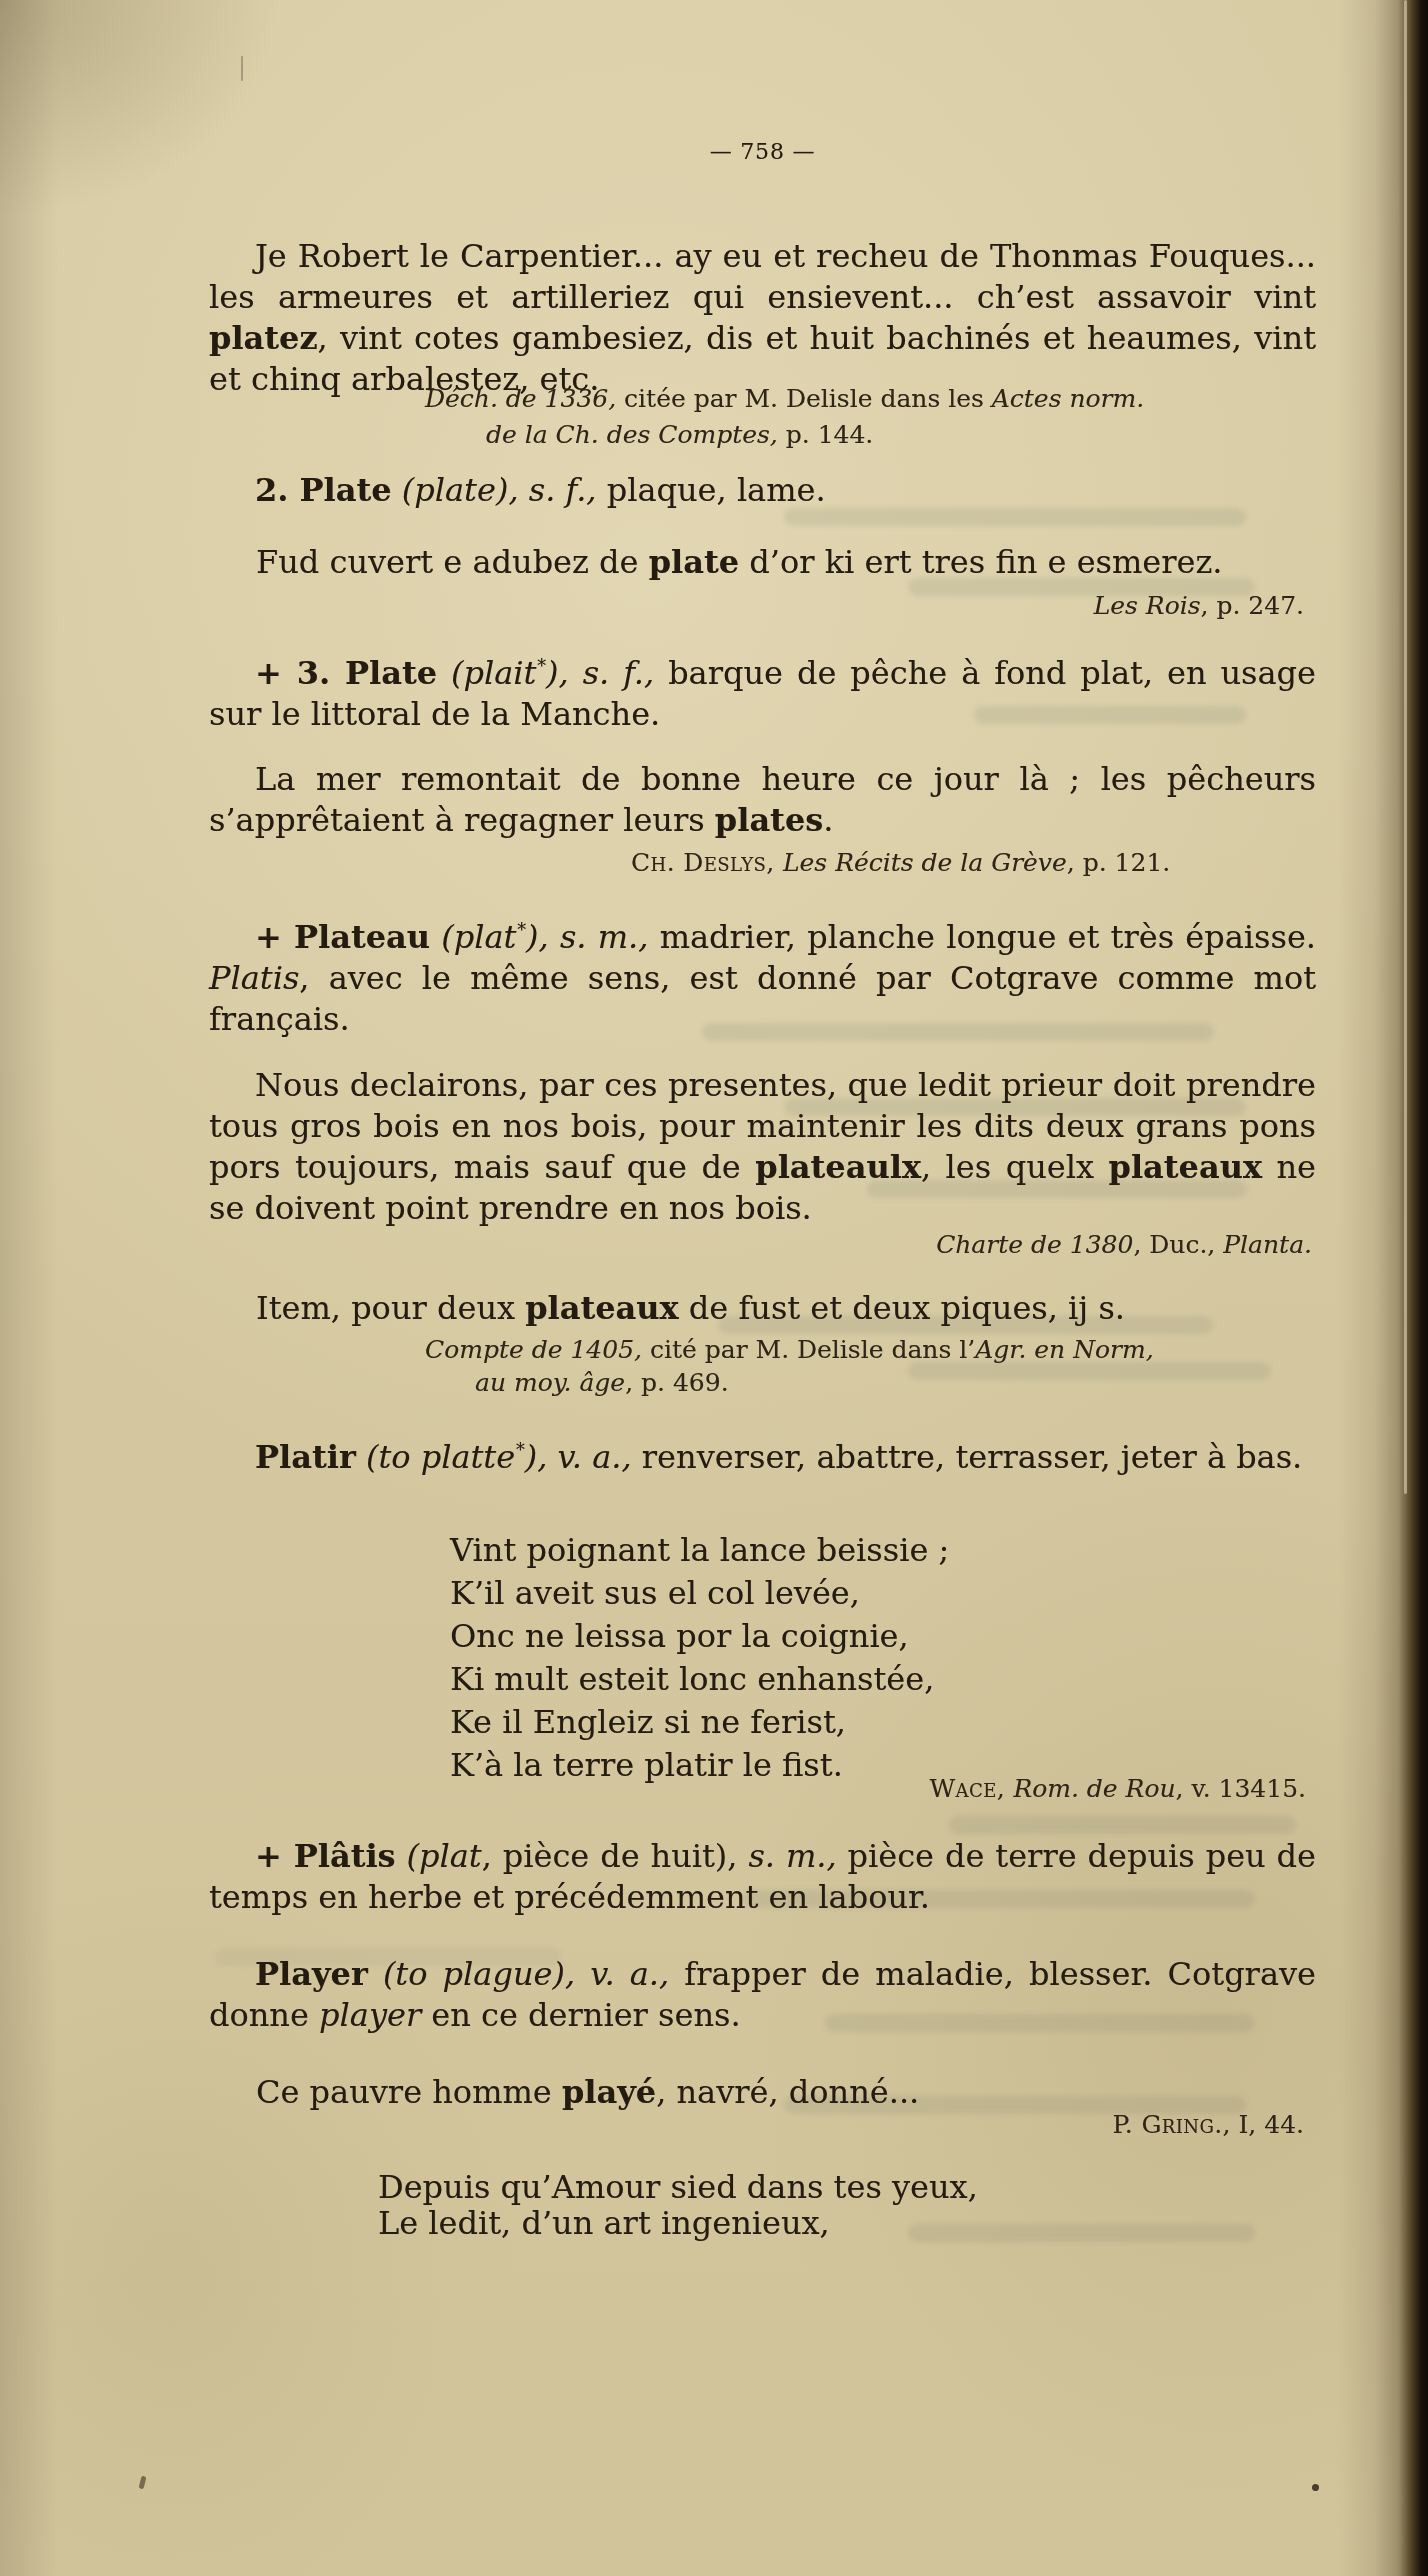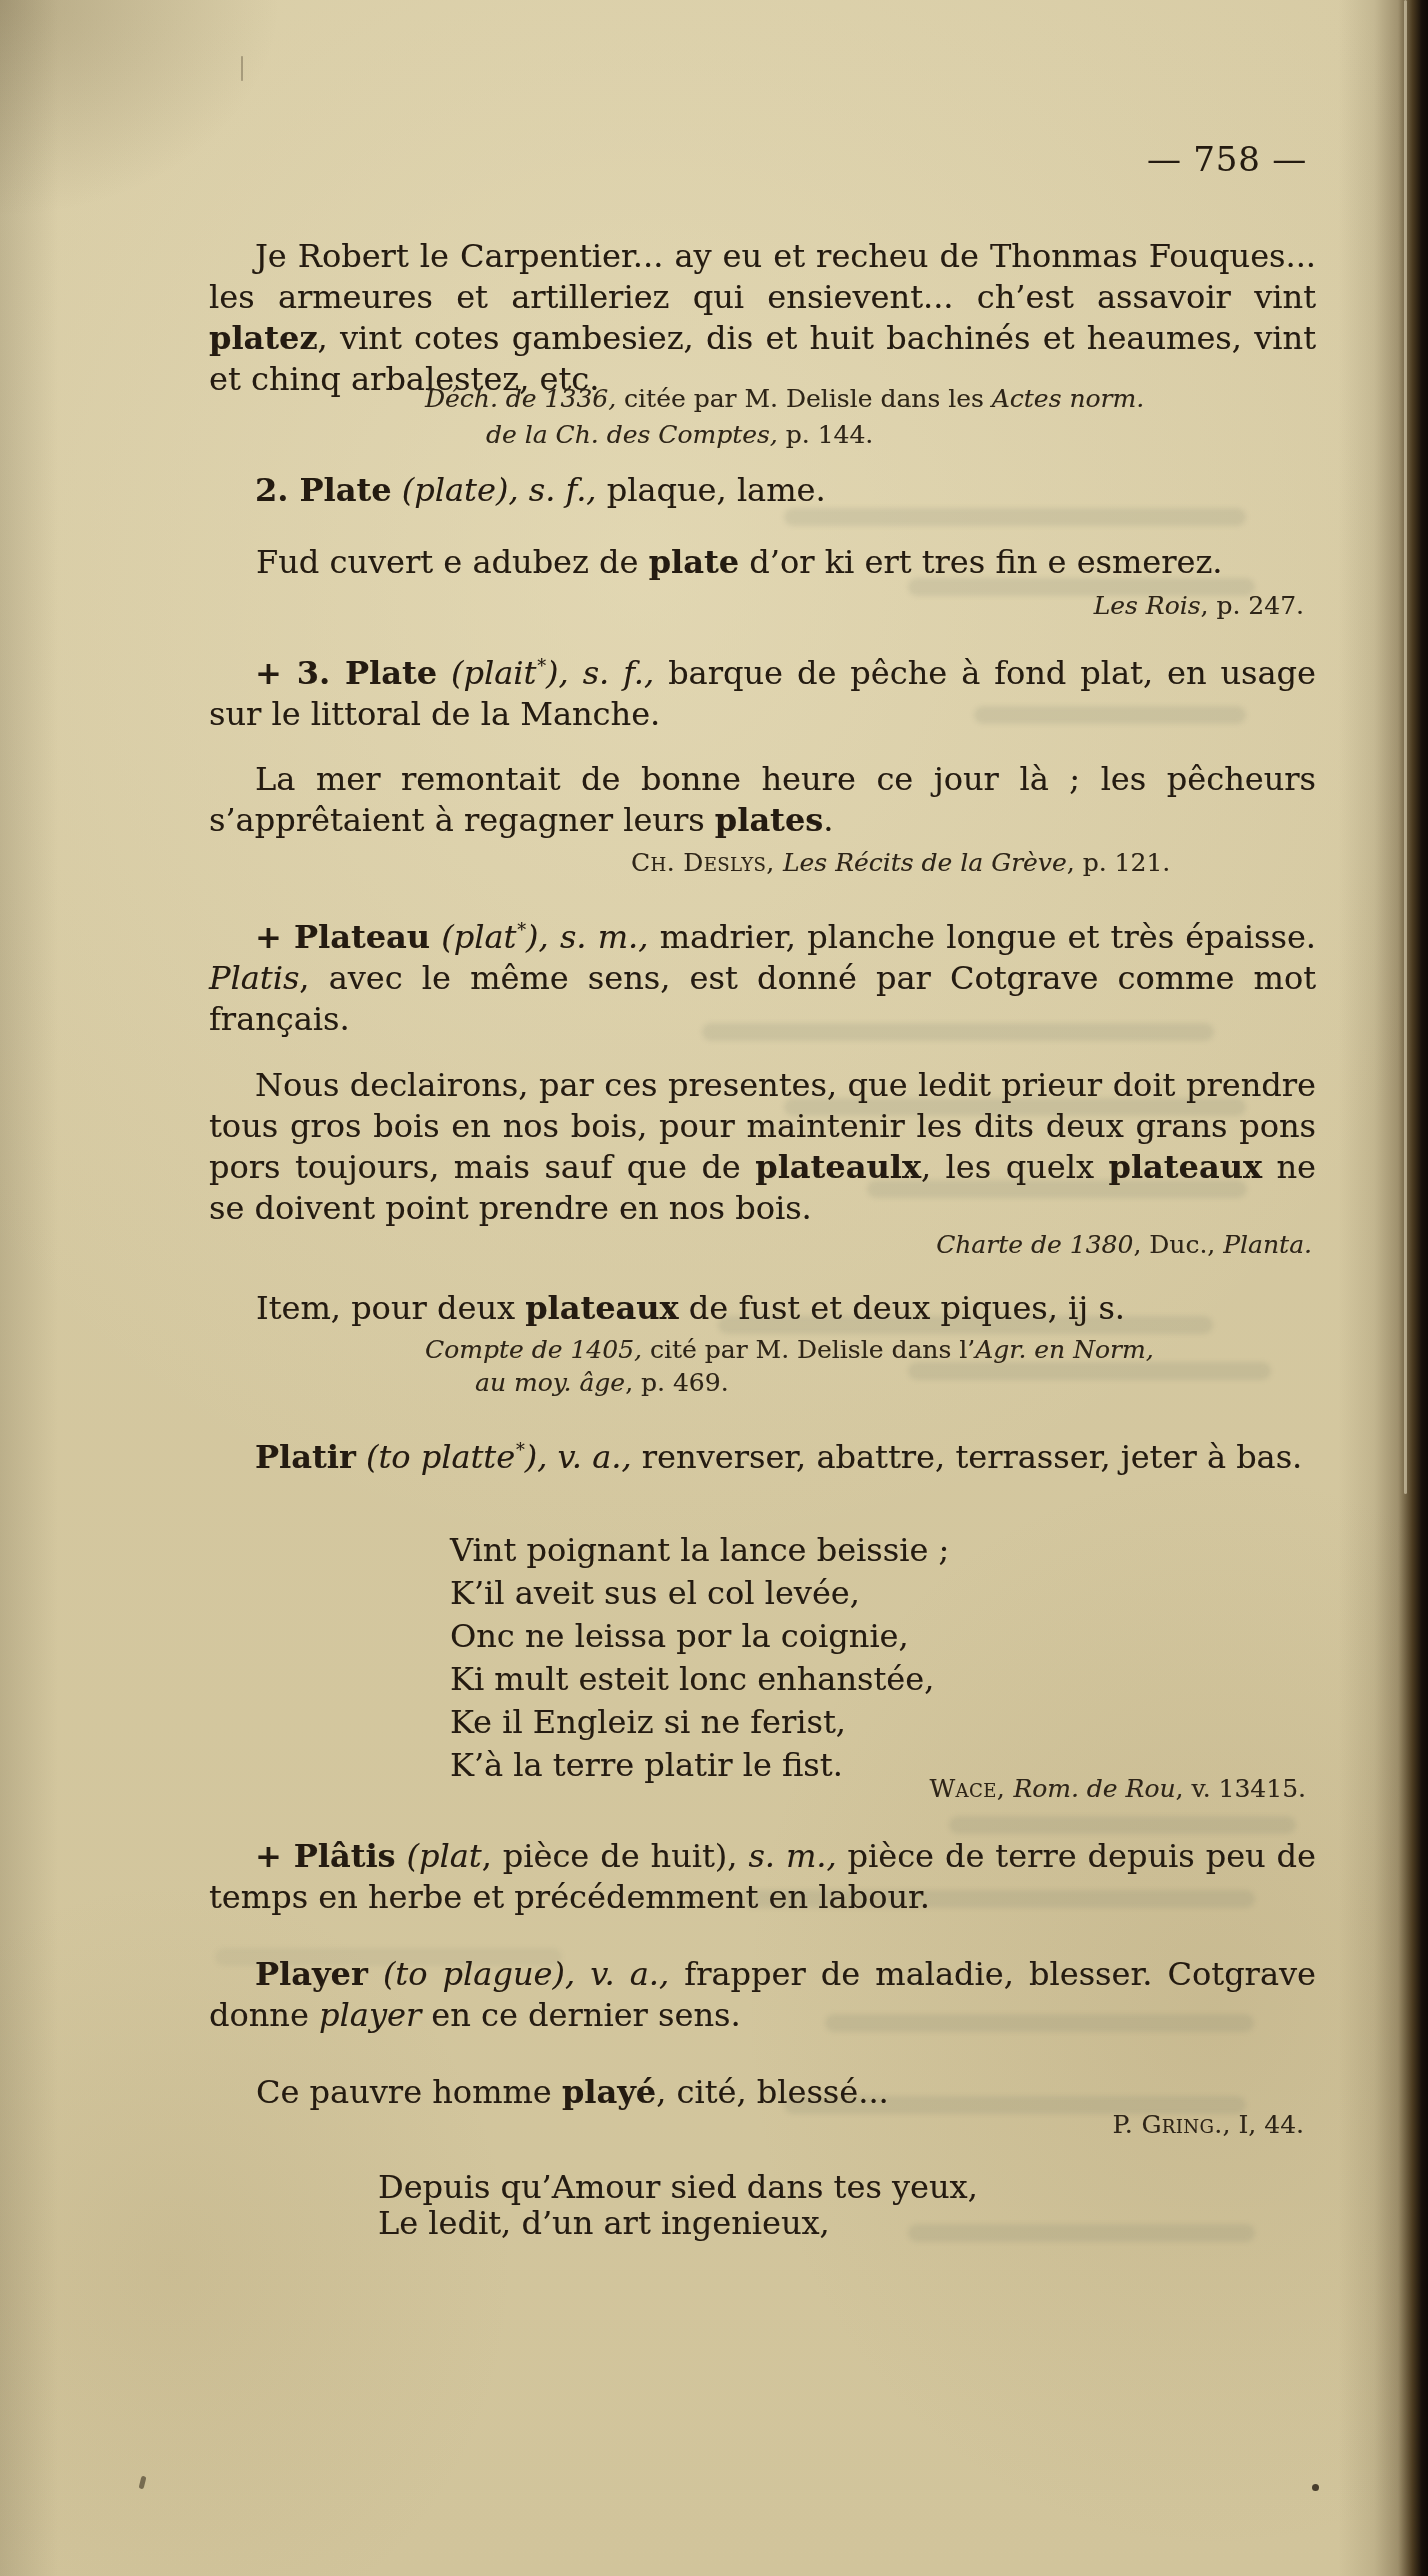--- a/index.html
+++ b/index.html
@@ -20,22 +20,22 @@
   }
   .blk{position:absolute;left:209px;width:1107px;text-align:justify;
        font-size:32px;line-height:41px;text-indent:46px;}
   .ln{position:absolute;white-space:nowrap;font-size:32px;line-height:41px;}
   .cit{position:absolute;white-space:nowrap;font-size:25px;line-height:35px;color:#2e2518;}
   .cit.ra{text-align:right;}
   .sc{font-variant:small-caps;letter-spacing:0.4px;}
   i{font-style:italic;}
   b{font-weight:700;}
   sup.star{font-size:55%;vertical-align:super;margin-left:0.8px;}
-  .pagenum{position:absolute;left:200px;width:1107px;text-align:right;
-           font-size:34px;letter-spacing:0.8px;}
+  .pagenum{position:absolute;left:209px;width:1107px;text-align:center;
+           font-size:22px;letter-spacing:0.8px;}
   .verse{position:absolute;}
   .verse .vline{white-space:nowrap;font-size:32px;height:43px;line-height:43px;}
   .verse.tight .vline{height:36px;line-height:36px;}
   .ghost{position:absolute;height:18px;border-radius:9px;
          background:rgba(112,124,98,.15);filter:blur(2.5px);}
   .edge-right{position:absolute;top:0;right:0;width:91px;height:100%;
     background:linear-gradient(to right, rgba(90,75,45,0) 0%, rgba(90,75,45,.15) 40%,
       rgba(80,63,35,.40) 66%, #4a3a20 82%, #17100a 92%, #0d0804 100%);}
   .edge-line{position:absolute;top:0;right:22px;width:3.3px;height:58%;
     background:rgba(243,236,208,.5);border-radius:1.7px;}
@@ -107,21 +107,21 @@
     <div class="vline">Ke il Engleiz si ne ferist,</div>
     <div class="vline">K’à la terre platir le fist.</div>
   </div>
 
   <div class="cit ra" style="left:842px;top:1771px;width:464px;"><span class="sc">Wace, </span><i>Rom. de Rou</i><span>, v. 13415.</span></div>
 
   <p class="blk" style="top:1836px;margin:0;"><b>+ Plâtis</b><i> (plat</i><span>, pièce de huit), </span><i>s. m.,</i><span> pièce de terre depuis peu de temps en herbe et précédemment en labour.</span></p>
 
   <p class="blk" style="top:1954px;margin:0;"><b>Player</b><i> (to plague), </i><i>v. a.,</i><span> frapper de maladie, blesser. Cotgrave donne </span><i>player</i><span> en ce dernier sens.</span></p>
 
-  <div class="ln" style="left:256px;top:2072px;"><span>Ce pauvre homme </span><b>playé</b><span>, cité, blessé...</span></div>
+  <div class="ln" style="left:256px;top:2072px;"><span>Ce pauvre homme </span><b>playé</b><span>, navré, donné...</span></div>
 
   <div class="cit ra" style="left:1056px;top:2107px;width:248px;"><span class="sc">P. Gring.</span><span>, I, 44.</span></div>
 
   <div class="verse tight" style="left:378px;top:2169px;">
     <div class="vline">Depuis qu’Amour sied dans tes yeux,</div>
     <div class="vline">Le ledit, d’un art ingenieux,</div>
   </div>
 
   <div class="speck fiber" style="left:241px;top:56px;"></div>
   <div class="speck tick" style="left:140px;top:2476px;"></div>

